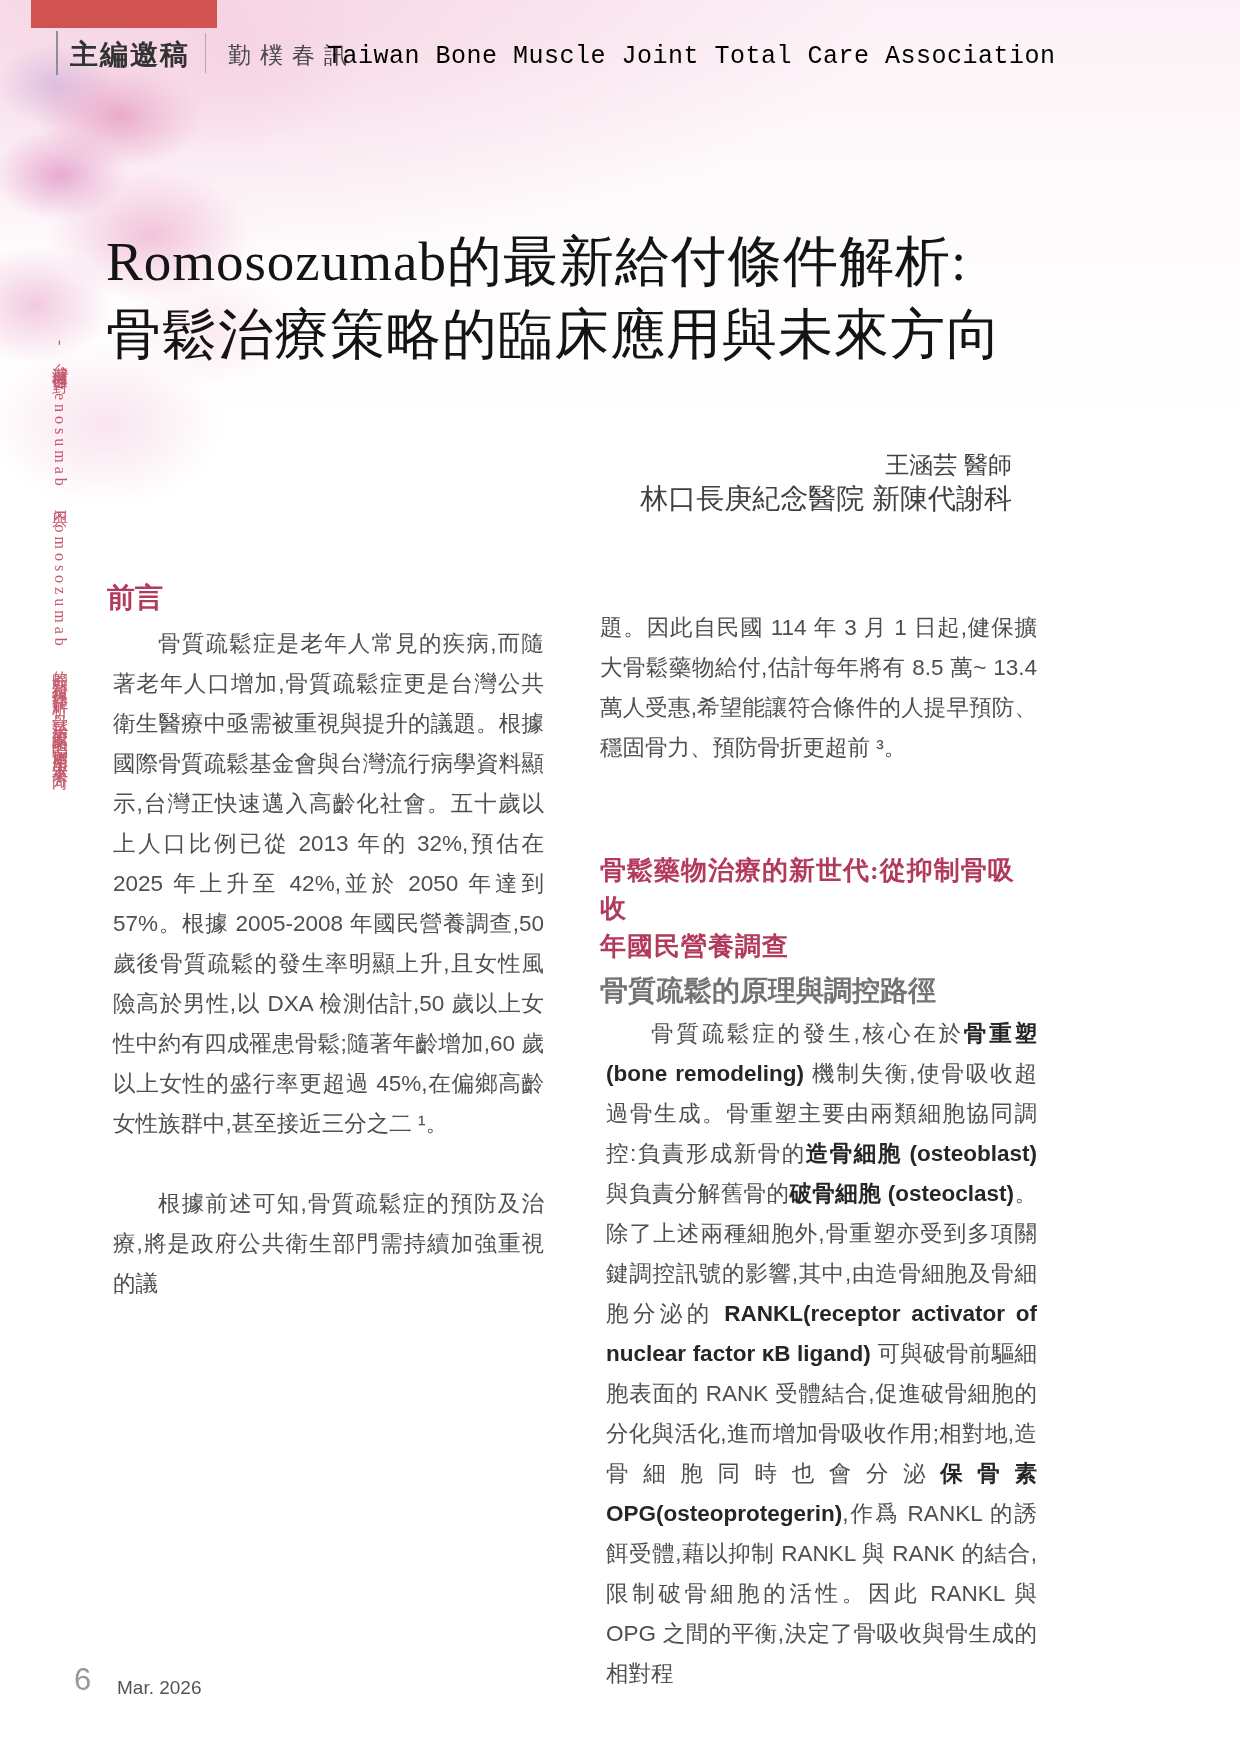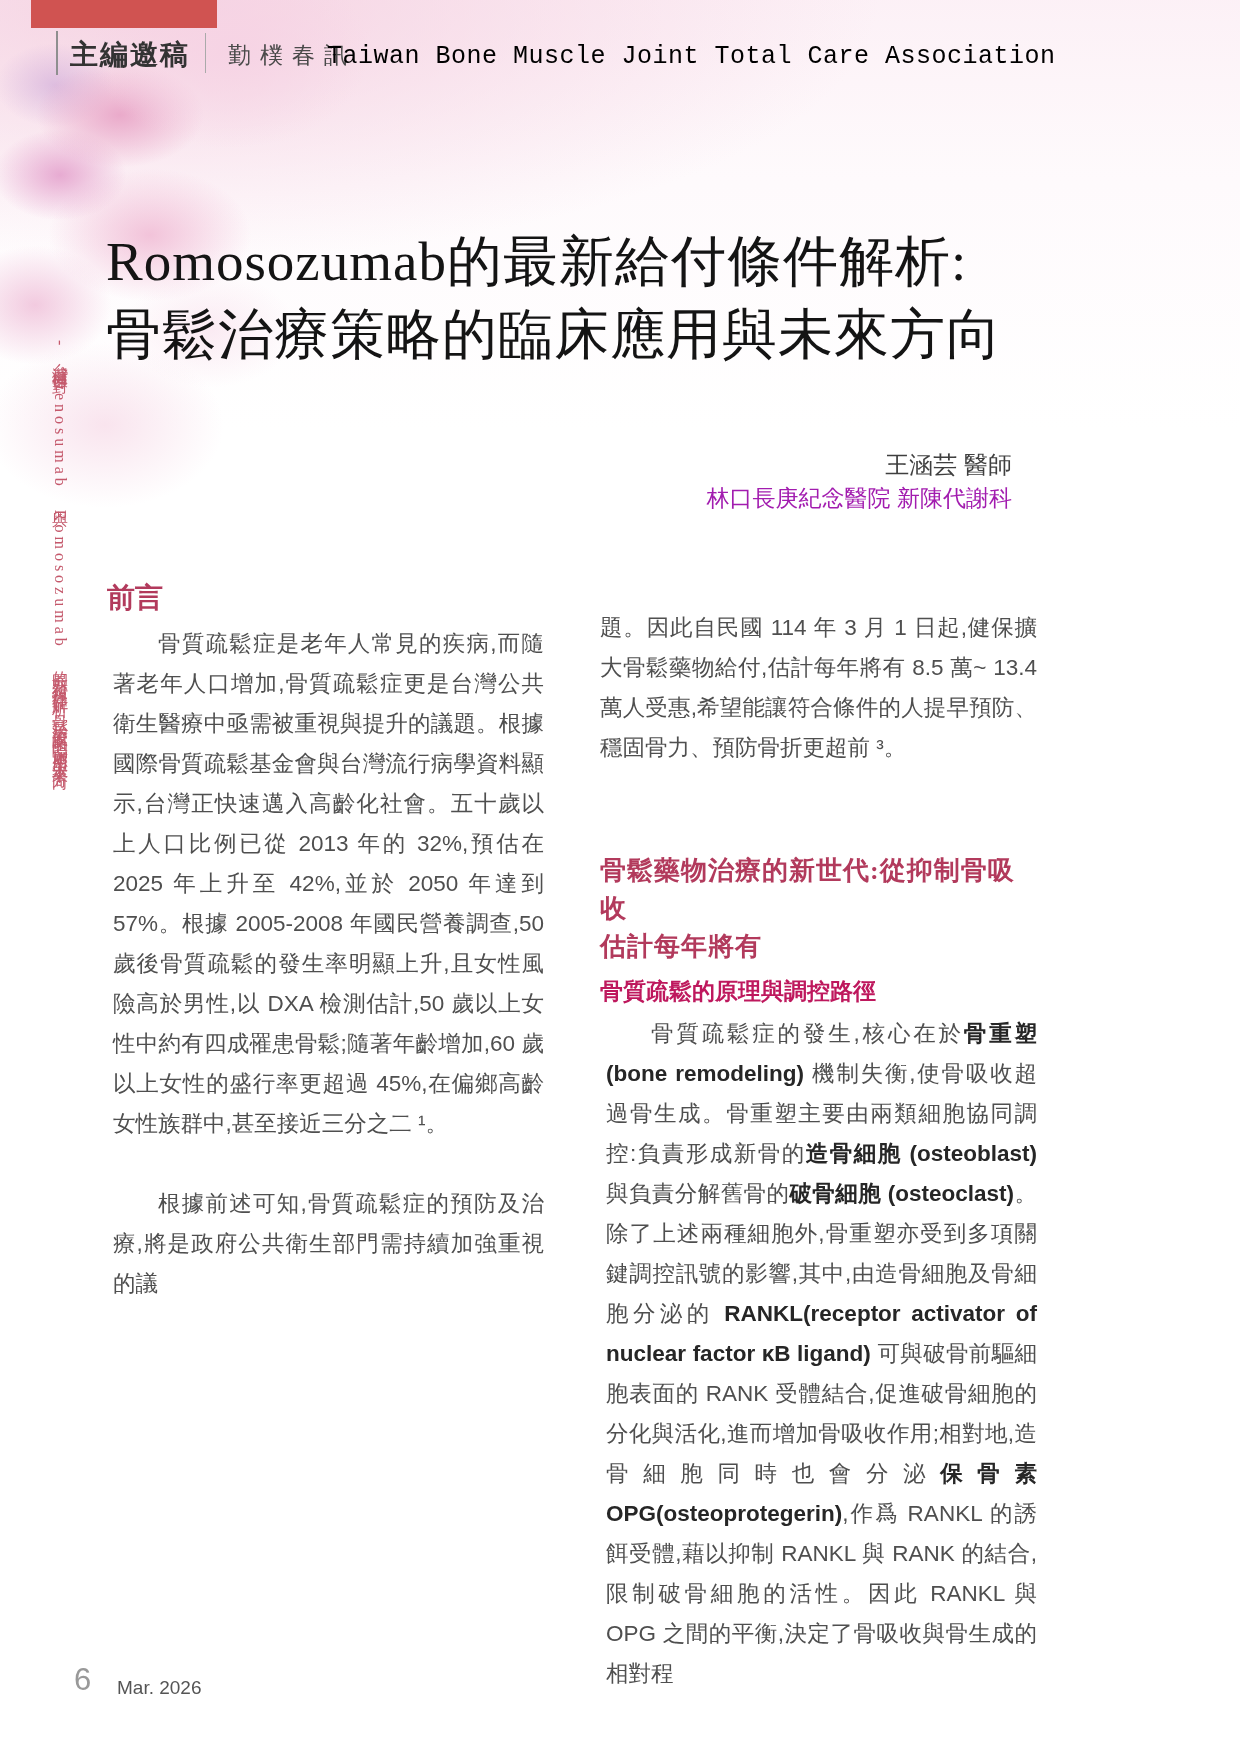--- a/index.html
+++ b/index.html
@@ -48,21 +48,21 @@
     font-size:16px; letter-spacing:4px; color:#c4586b; line-height:40px;
   }
   
   .title { position:absolute; left:106px; top:225px; width:1020px; }
   .title span {
     display:block; font-family:"Liberation Serif", serif; font-weight:500;
     font-size:55px; line-height:73px; color:#141414; letter-spacing:1px;
   }
   .byline { position:absolute; right:228px; top:448px; text-align:right; }
   .byline .author { font-size:24px; color:#3f3f3f; line-height:34px; }
-  .byline .affiliation { font-size:23px; color:#a21caf; line-height:33px; }
+  .byline .affiliation { font-size:28px; color:#404040; line-height:33px; }
   
   .col { position:absolute; width:437px; }
   .col-left  { left:107px; top:582px; }
   .col-right { left:600px; top:608px; }
   .col p {
     margin:0; font-size:22.5px; line-height:40px; color:#4f4f4f;
     text-align:justify; text-justify:inter-character;
   }
   .col p.indent { text-indent:2em;margin-left:6px; }
   .col p b { font-weight:700; color:#262626; }
@@ -70,21 +70,21 @@
   h2.intro-heading {
     margin:0 0 10px 0; font-family:"Liberation Serif", serif;
     font-size:28px; font-weight:700; color:#b23a5c; line-height:32px;
   }
   h2.red-heading {
     margin:84px 0 0 0; font-family:"Liberation Serif", serif;
     font-size:26px; font-weight:700; color:#b23a5c; line-height:38px; letter-spacing:1px;
   }
   h2.red-heading span { display:block; }
   h3.sub-heading {
-    margin:8px 0 6px 0; font-size:23px; font-weight:700; color:#be185d; line-height:34px;
+    margin:8px 0 6px 0; font-size:28px; font-weight:700; color:#737373; line-height:34px;
   }
   
   .pagenum { position:absolute; left:74px; top:1662px; font-size:31px; color:#999999; }
   .issue-date { position:absolute; left:117px; top:1677px; font-size:19px; color:#555555; }
 </style>
 </head>
 <body>
 
 <div class="page">
 
@@ -113,21 +113,21 @@
   <section class="col col-left">
     <h2 class="intro-heading">前言</h2>
     <p class="indent">骨質疏鬆症是老年人常見的疾病,而隨著老年人口增加,骨質疏鬆症更是台灣公共衛生醫療中亟需被重視與提升的議題。根據國際骨質疏鬆基金會與台灣流行病學資料顯示,台灣正快速邁入高齡化社會。五十歲以上人口比例已從 2013 年的 32%,預估在 2025 年上升至 42%,並於 2050 年達到 57%。根據 2005-2008 年國民營養調查,50 歲後骨質疏鬆的發生率明顯上升,且女性風險高於男性,以 DXA 檢測估計,50 歲以上女性中約有四成罹患骨鬆;隨著年齡增加,60 歲以上女性的盛行率更超過 45%,在偏鄉高齡女性族群中,甚至接近三分之二 ¹。</p>
     <p class="indent para-gap">根據前述可知,骨質疏鬆症的預防及治療,將是政府公共衛生部門需持續加強重視的議</p>
   </section>
 
   <section class="col col-right">
     <p>題。因此自民國 114 年 3 月 1 日起,健保擴大骨鬆藥物給付,估計每年將有 8.5 萬~ 13.4 萬人受惠,希望能讓符合條件的人提早預防、穩固骨力、預防骨折更超前 ³。</p>
     <h2 class="red-heading">
       <span>骨鬆藥物治療的新世代:從抑制骨吸收</span>
-      <span>估計每年將有</span>
+      <span>年國民營養調查</span>
     </h2>
     <h3 class="sub-heading">骨質疏鬆的原理與調控路徑</h3>
     <p class="indent"><span>骨質疏鬆症的發生,核心在於</span><b>骨重塑 (bone remodeling)</b><span> 機制失衡,使骨吸收超過骨生成。骨重塑主要由兩類細胞協同調控:負責形成新骨的</span><b>造骨細胞 (osteoblast)</b><span> 與負責分解舊骨的</span><b>破骨細胞 (osteoclast)</b><span>。除了上述兩種細胞外,骨重塑亦受到多項關鍵調控訊號的影響,其中,由造骨細胞及骨細胞分泌的 </span><b>RANKL(receptor activator of nuclear factor κB ligand)</b><span> 可與破骨前驅細胞表面的 RANK 受體結合,促進破骨細胞的分化與活化,進而增加骨吸收作用;相對地,造骨細胞同時也會分泌</span><b>保骨素OPG(osteoprotegerin)</b><span>,作爲 RANKL 的誘餌受體,藉以抑制 RANKL 與 RANK 的結合,限制破骨細胞的活性。因此 RANKL 與 OPG 之間的平衡,決定了骨吸收與骨生成的相對程</span></p>
   </section>
 
   <div class="pagenum">6</div>
   <div class="issue-date">Mar. 2026</div>
 
 </div>
 

